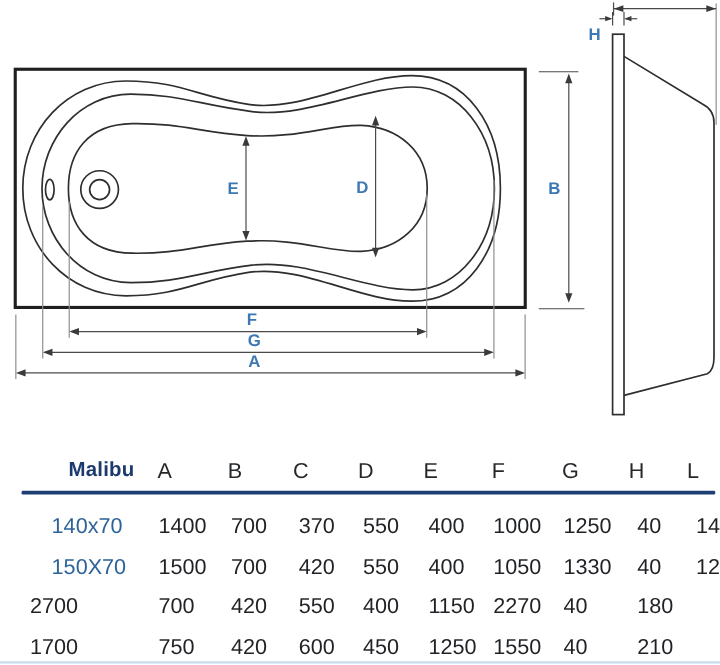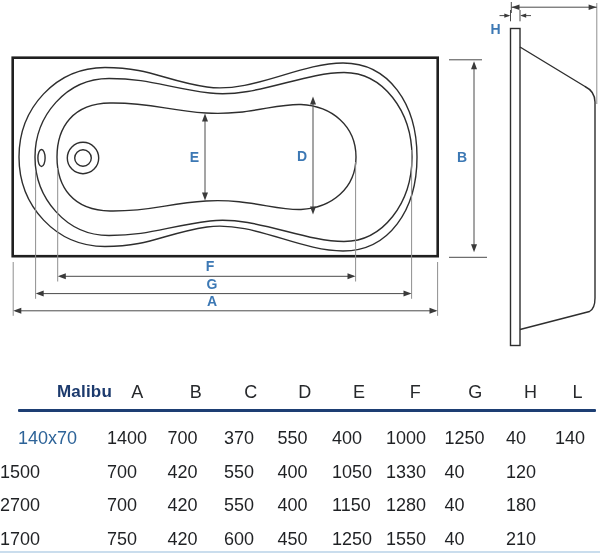--- a/index.html
+++ b/index.html
@@ -23,21 +23,21 @@
     display:grid;
     grid-template-columns:107px 60.5px 56.5px 53.5px 54.5px 54px 58.5px 61.5px 49px 45px;
     align-items:center;
   }
   .thead{height:30px;}
   .thead .brand{
     padding-left:18px;font-size:17px;font-weight:bold;color:#1c3a6d;letter-spacing:.2px;margin-left:39px;
   }
   .thead .colh{text-align:center;font-size:18px;color:#26282b;}
   .rule{height:3px;background:#1d3e73;margin:2px 4px 0 18px;border-radius:1px;}
-  .tbody .trow{height:33.5px;}
+  .tbody .trow{height:33.5px;padding-left:25px;}
   .tbody .trow:first-child{margin-top:10px;}
   .rowlbl{padding-left:18px;font-size:18px;color:#2d6398;}
   .val{text-align:left;font-size:18px;color:#1f2124;}
   .bottom-strip{
     position:absolute;left:0;top:551px;width:600px;height:2px;
     background:#aecbe4;opacity:.65;
   }
 </style>
 </head>
 <body>
@@ -162,39 +162,40 @@
         <div class="val">370</div>
         <div class="val">550</div>
         <div class="val">400</div>
         <div class="val">1000</div>
         <div class="val">1250</div>
         <div class="val">40</div>
         <div class="val">140</div>
       </div>
 
       <div class="trow">
+        <div class="rowlbl">150X70</div>
         <div class="val">1500</div>
         <div class="val">700</div>
         <div class="val">420</div>
         <div class="val">550</div>
         <div class="val">400</div>
         <div class="val">1050</div>
         <div class="val">1330</div>
         <div class="val">40</div>
         <div class="val">120</div>
       </div>
 
       <div class="trow">
         <div class="val">2700</div>
         <div class="val">700</div>
         <div class="val">420</div>
         <div class="val">550</div>
         <div class="val">400</div>
         <div class="val">1150</div>
-        <div class="val">1280</div>
+        <div class="val">2270</div>
         <div class="val">40</div>
         <div class="val">180</div>
       </div>
 
       <div class="trow">
         <div class="val">1700</div>
         <div class="val">750</div>
         <div class="val">420</div>
         <div class="val">600</div>
         <div class="val">450</div>

